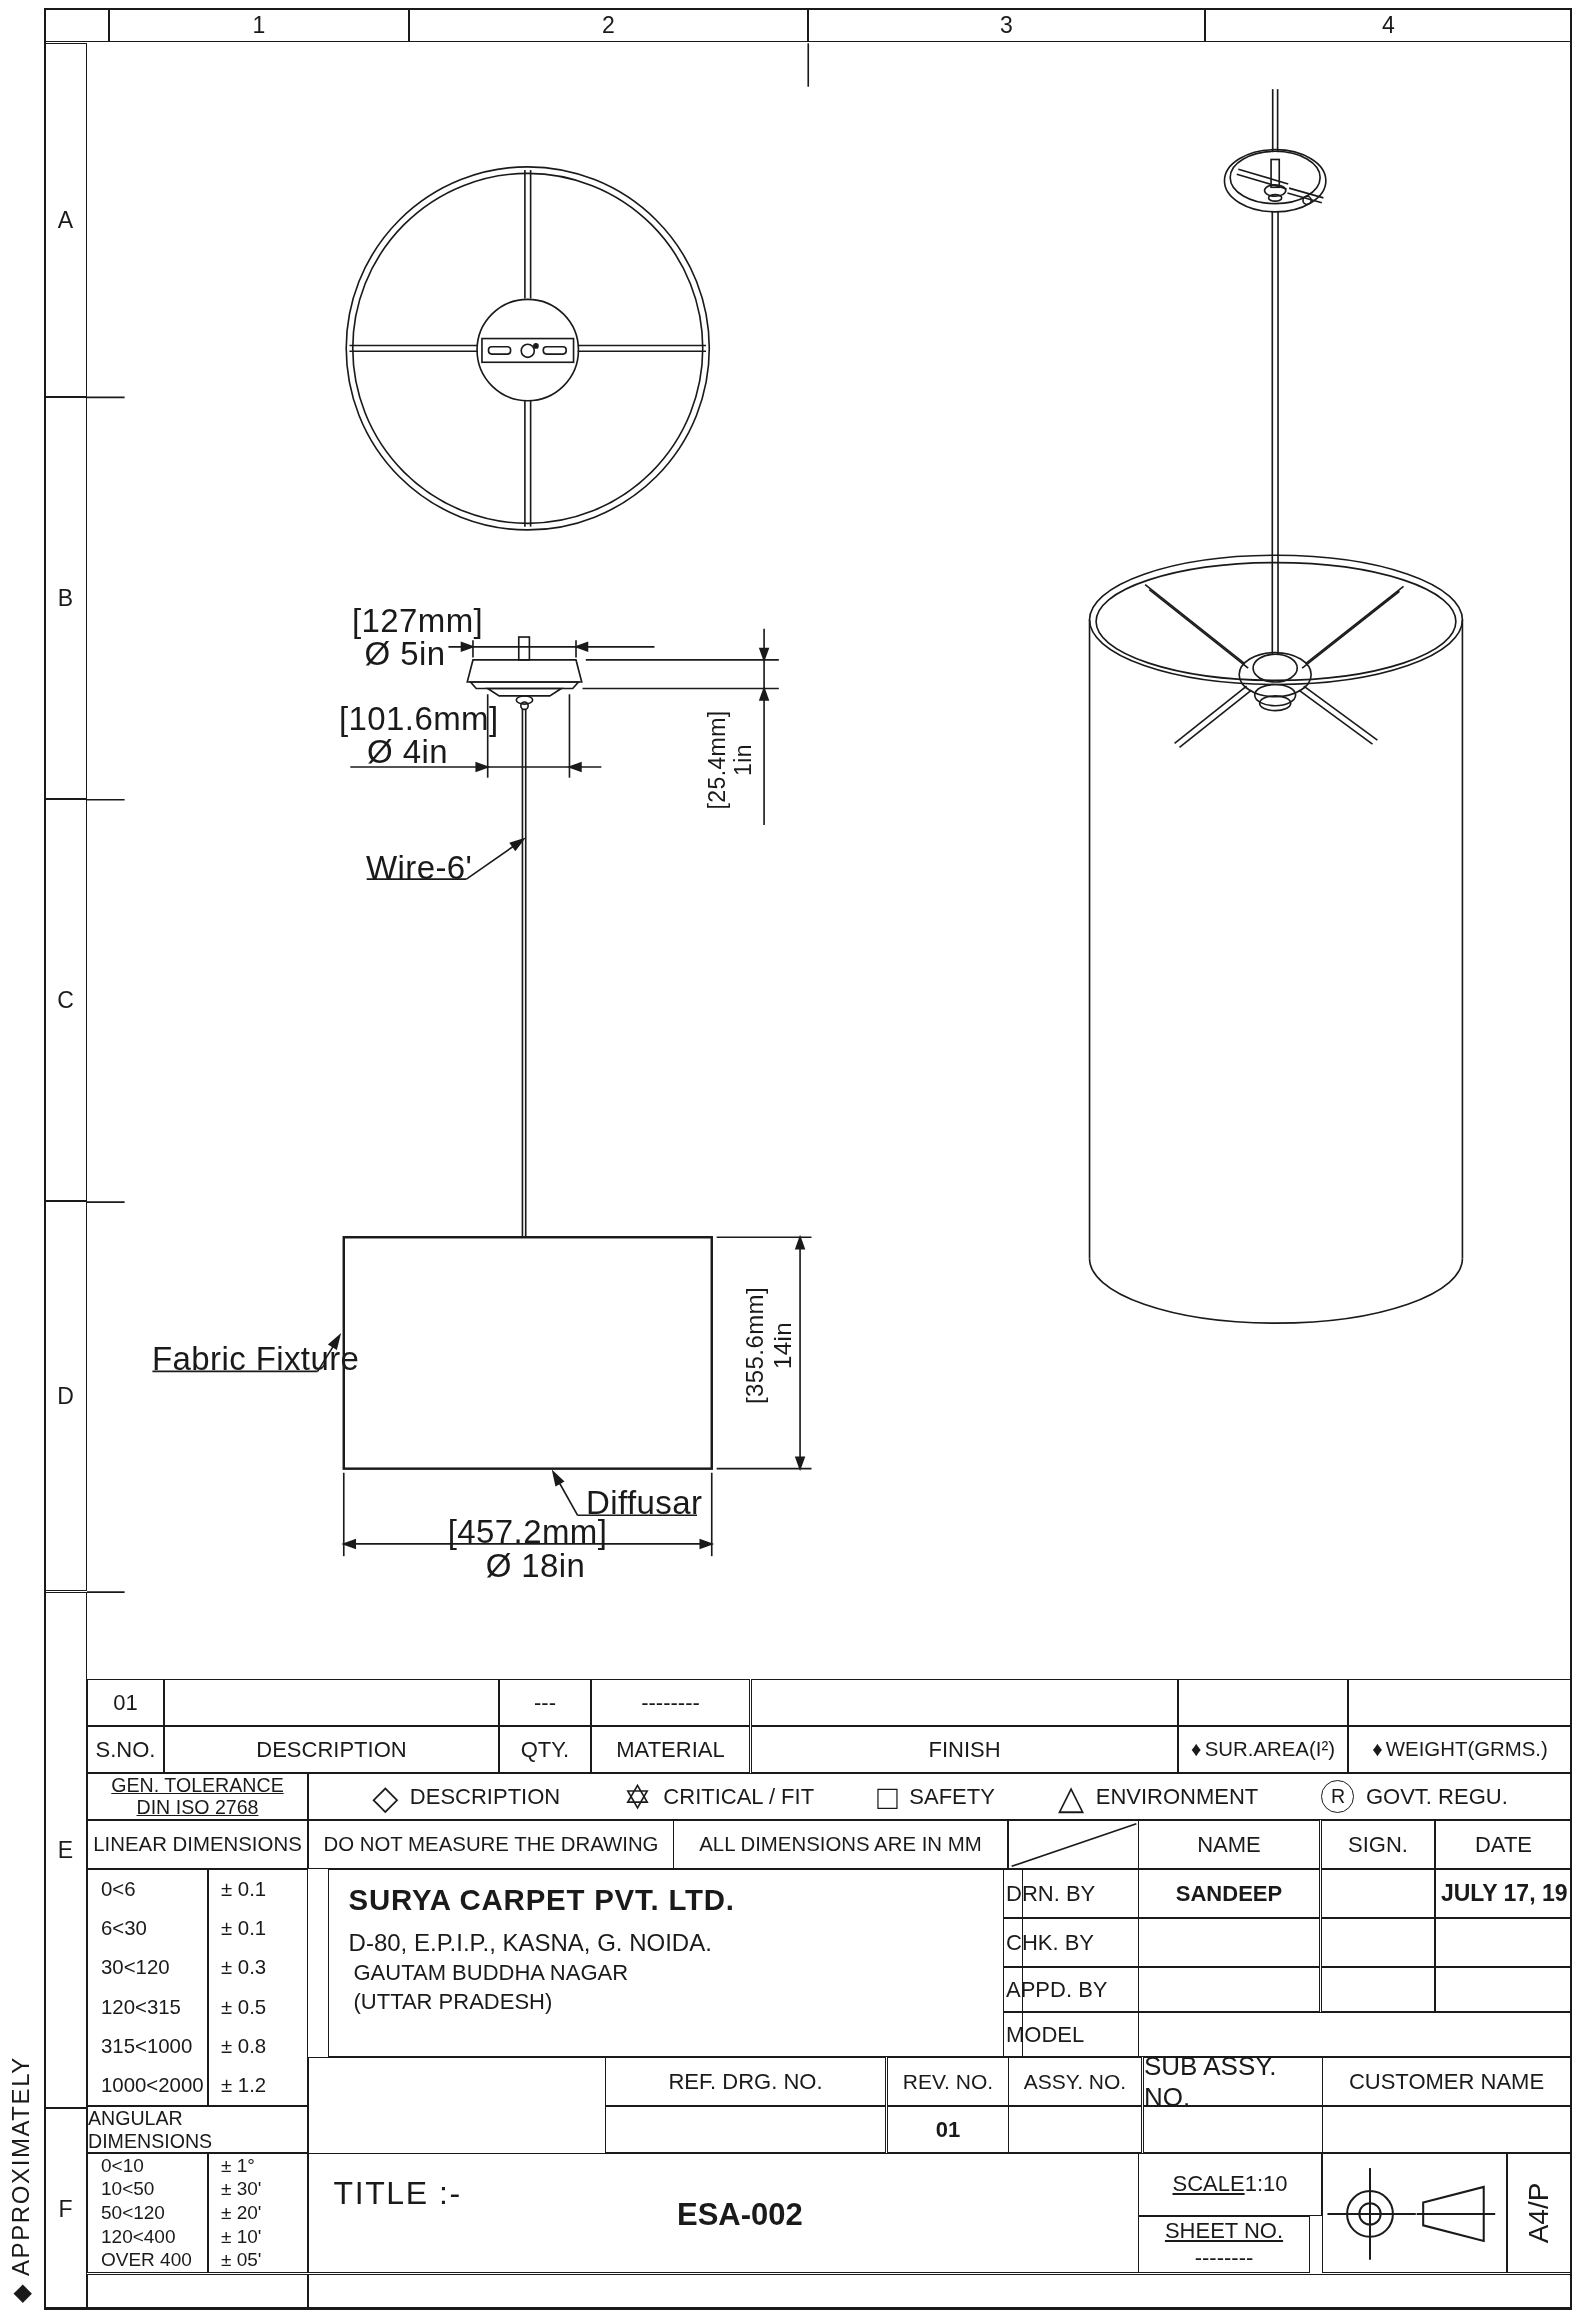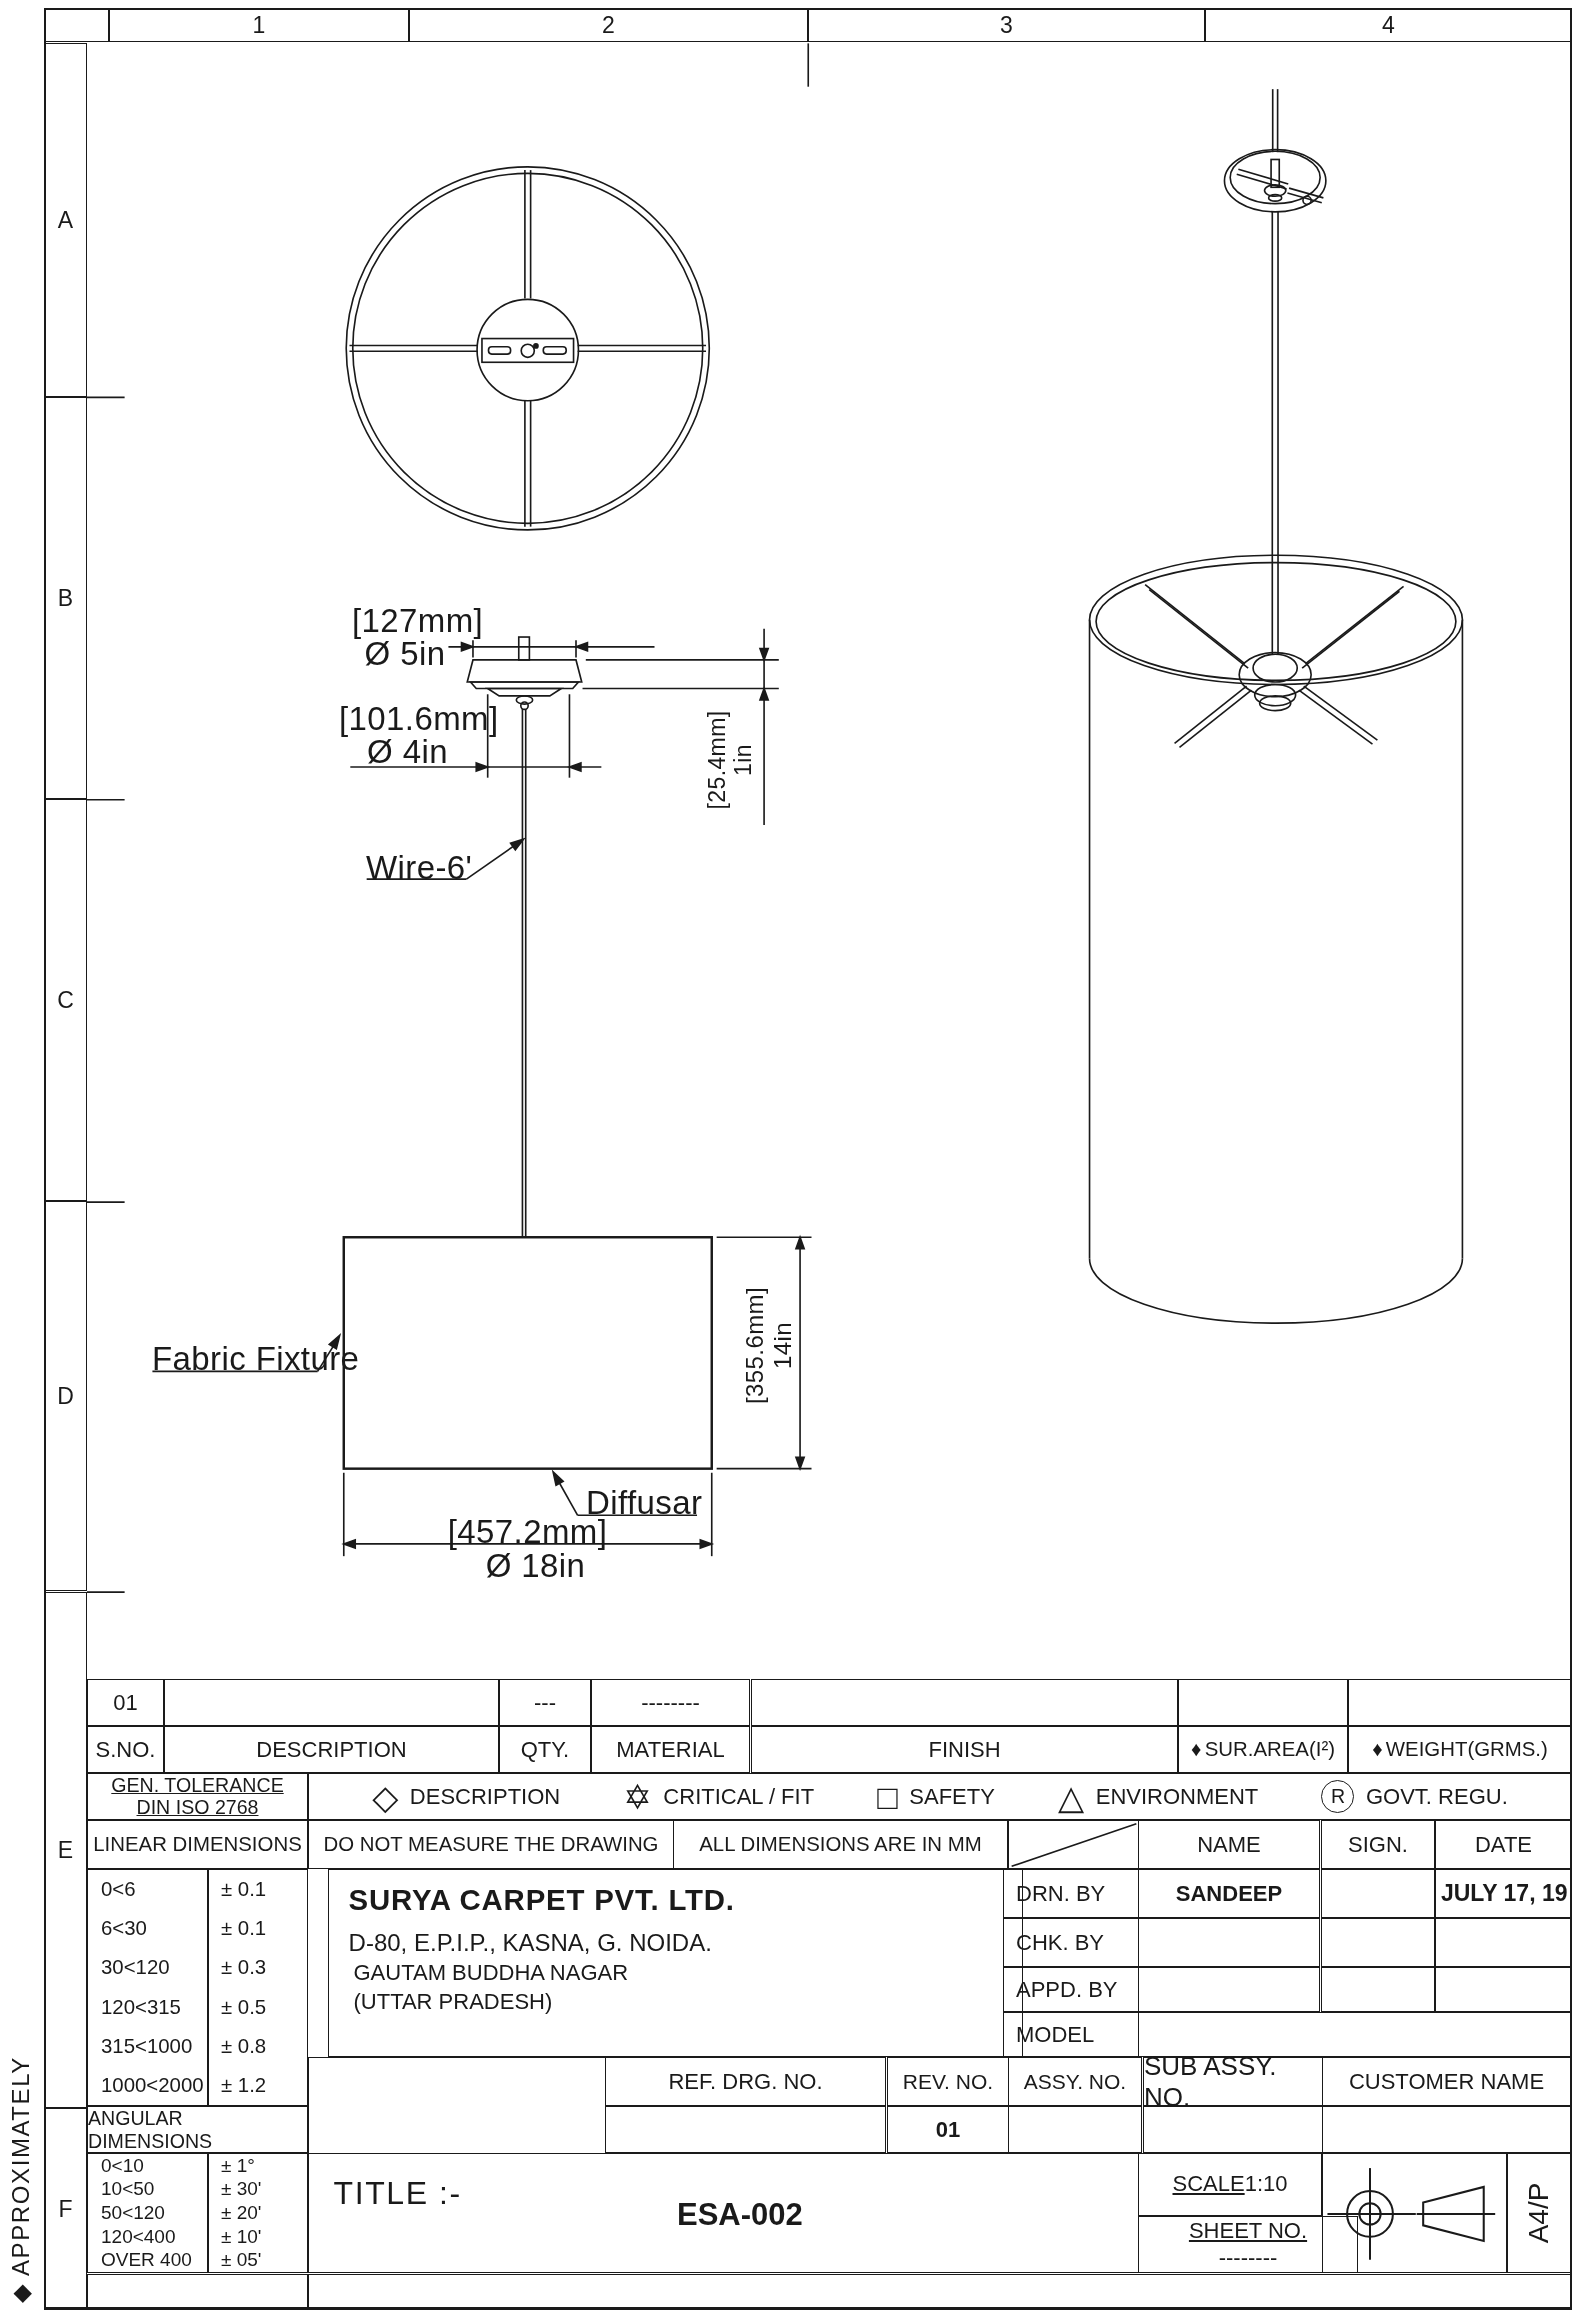--- a/index.html
+++ b/index.html
@@ -1,21 +1,21 @@
 <!DOCTYPE html>
 <html style="font-size:13px"><head>
 <meta charset="utf-8">
 <style>
   html,body{margin:0;padding:0;background:#fff;}
   .sheet{position:relative;width:1592px;height:2319px;background:#fff;overflow:hidden;
          font-family:"Liberation Sans",sans-serif;color:#1a1a1a;}
   .frame{position:absolute;left:44px;top:8.2px;width:1528px;height:2301px;border:2.5px solid #1a1a1a;box-sizing:border-box;}
   .cell{position:absolute;box-sizing:border-box;border:1.6px solid #1a1a1a;display:flex;
         align-items:center;justify-content:center;color:#1a1a1a;font-size:22px;}
-  .cell.left{justify-content:flex-start;padding-left:12px;}
+  .cell.left{justify-content:flex-start;padding-left:2px;}
   .cell.clip{overflow:hidden;white-space:nowrap;justify-content:flex-start;padding-left:4.9px;}
   .cell.b{font-weight:bold;}
   .hdr{font-size:22px;}
   .lbl{position:absolute;color:#1a1a1a;}
   .dim{font-size:33px;letter-spacing:0.4px;}
   .ctr{text-align:center;}
   .rot{transform:rotate(-90deg);display:flex;flex-direction:column;align-items:center;justify-content:center;line-height:1.15;}
   .u{text-decoration:underline;}
   .tolcol{position:absolute;box-sizing:border-box;border:1.6px solid #1a1a1a;display:flex;flex-direction:column;}
   .tolrow{display:flex;align-items:center;flex:1;}
@@ -347,21 +347,21 @@
   <div class="cell" style="left:1322px;top:2106px;width:249px;height:47px;"></div>
 
   <div class="cell" style="left:308px;top:2153px;width:831px;height:120px;justify-content:flex-start;">
     <span style="position:absolute;left:24.5px;top:21px;font-size:32px;letter-spacing:1.6px;">TITLE :-</span>
     <span style="position:absolute;left:368px;top:43px;font-size:31px;font-weight:bold;">ESA-002</span>
   </div>
   <div class="cell" style="left:1138px;top:2153px;width:184px;height:63px;flex-direction:row;line-height:1.2;">
     <span class="u">SCALE</span>
     <span>1:10</span>
   </div>
-  <div class="cell" style="left:1138px;top:2216px;width:220px;height:57px;flex-direction:column;line-height:1.2;">
+  <div class="cell" style="left:1138px;top:2216px;width:172px;height:57px;flex-direction:column;line-height:1.2;">
     <span class="u">SHEET NO.</span>
     <span>--------</span>
   </div>
   <div class="cell" style="left:1322px;top:2153px;width:185px;height:120px;">
     <svg width="182" height="117" viewBox="0 0 222 143">
       <g stroke="#1a1a1a" stroke-width="2.5" fill="none">
         <circle cx="56" cy="72" r="28"></circle>
           <circle cx="56" cy="72" r="13"></circle>
         <line x1="4" y1="72" x2="112" y2="72"></line>
           <line x1="56" y1="16" x2="56" y2="128"></line>

